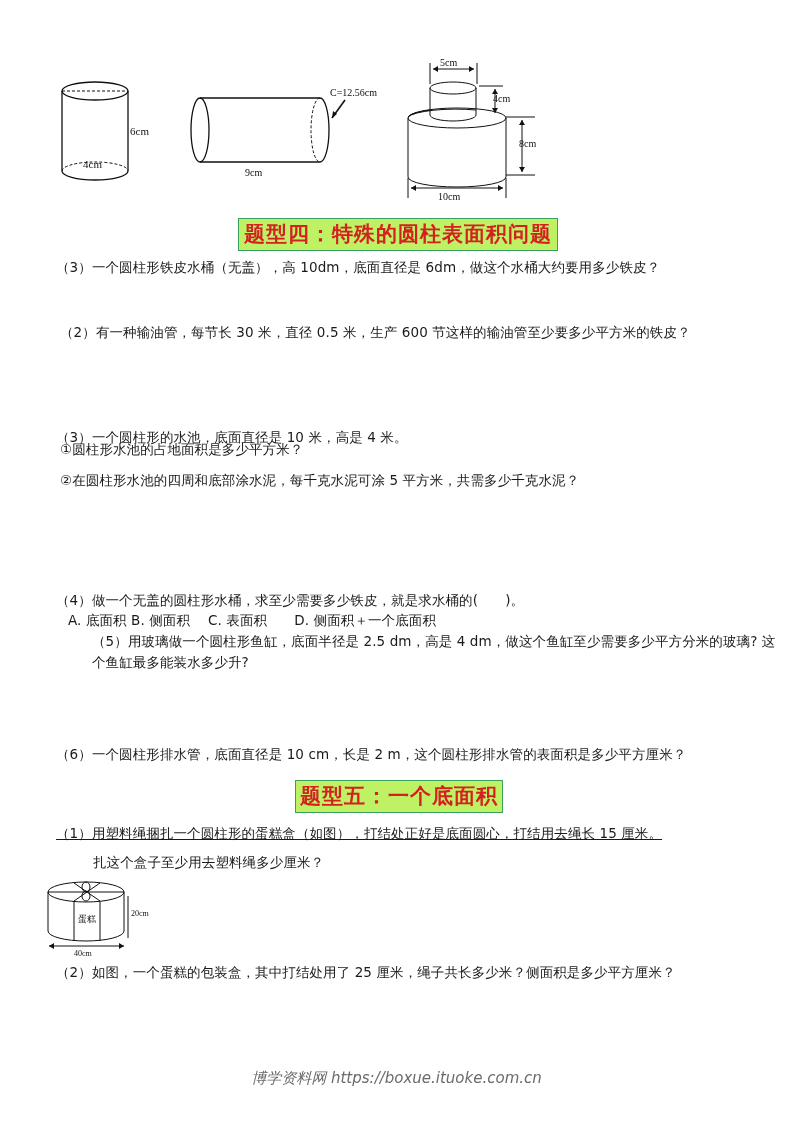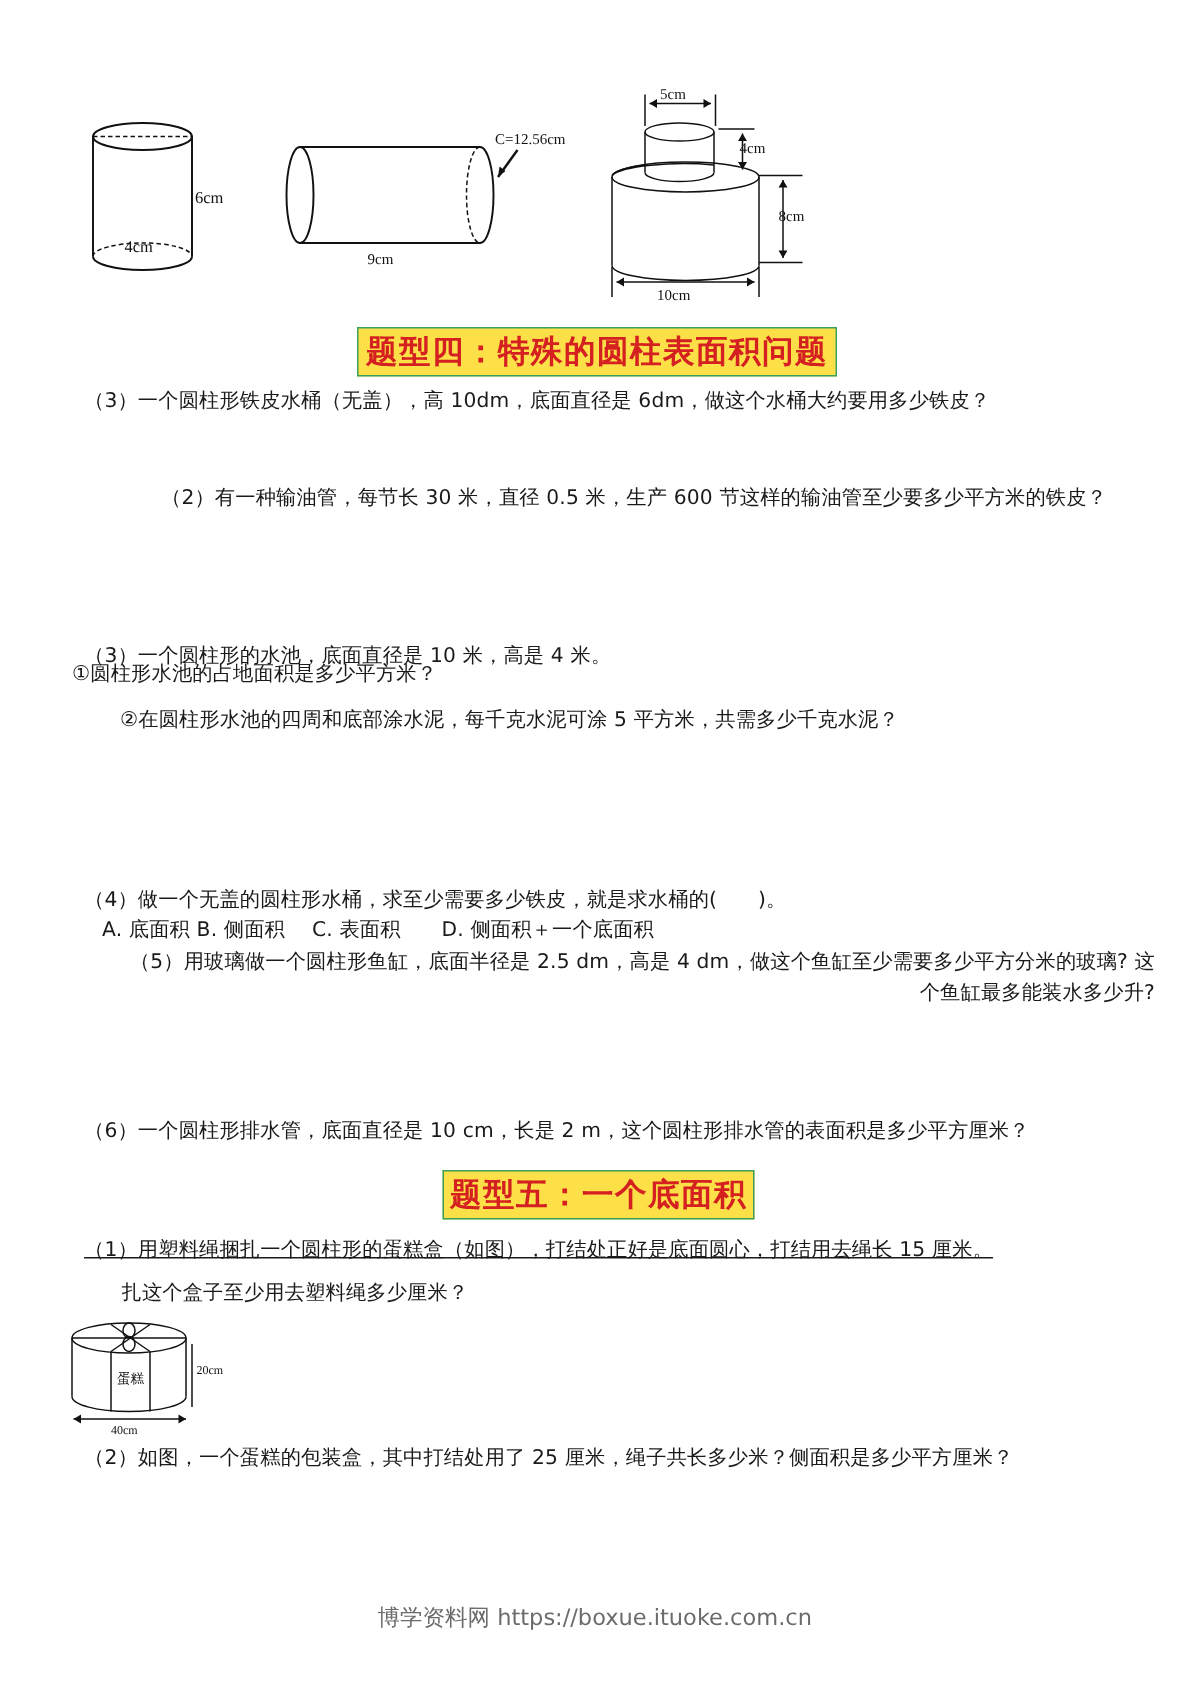--- a/index.html
+++ b/index.html
@@ -1,24 +1,24 @@
 <!DOCTYPE html>
 <html><head>
 <meta charset="utf-8">
 <style>
   html, body { margin:0; padding:0; }
   body { width:793px; height:1122px; background:#ffffff; position:relative; overflow:hidden;
          font-family:"DejaVu Sans", "Liberation Sans", sans-serif; color:#1a1a1a; }
   .abs { position:absolute; }
   .q { position:absolute; left:56px; font-size:13.5px; line-height:18px; white-space:nowrap; letter-spacing:0.1px; }
   .q.wrap { white-space:normal; width:690px; }
-  .cont { left:48px;text-align:right; }
-  .section-box { position:absolute; border:1.5px solid #3aa05f; background:#fde047; color:#d42020;
+  .cont { left:60px; }
+  .section-box { position:absolute; border:1.5px solid #3aa05f; background:#bef264; color:#d42020;
                  font-weight:bold; font-size:21px; text-align:center; line-height:30px; letter-spacing:1px; }
-  .footer { position:absolute; top:1069px; left:0; width:793px; text-align:center; font-size:15px; color:#6b6b6b; }
+  .footer { position:absolute; top:1069px; left:0; width:793px; text-align:center; font-size:15px; color:#6b6b6b;font-style:italic; }
   svg text { font-family:"Liberation Serif", "DejaVu Serif", serif; fill:#111; }
 </style>
 </head>
 <body>
 
 <svg class="abs" style="left:55px;top:78px" width="110" height="115">
   <ellipse cx="40" cy="13" rx="33" ry="9" fill="none" stroke="#111" stroke-width="1.3"></ellipse>
   <line x1="7" y1="13" x2="73" y2="13" stroke="#111" stroke-dasharray="3,2"></line>
   <line x1="7" y1="13" x2="7" y2="93" stroke="#111" stroke-width="1.3"></line>
   <line x1="73" y1="13" x2="73" y2="93" stroke="#111" stroke-width="1.3"></line>
@@ -70,21 +70,21 @@
   <path d="M16 136 l5 -3 v6 z M108 136 l-5 -3 v6 z" fill="#111"></path>
   <text x="43" y="148" font-size="10">10cm</text>
 </svg>
 
 <div class="section-box" style="left:238px;top:218px;width:318px;height:31px;">题型四：特殊的圆柱表面积问题</div>
 
 <div class="q" style="top:258px;">（3）一个圆柱形铁皮水桶（无盖），高 10dm，底面直径是 6dm，做这个水桶大约要用多少铁皮？</div>
 <div class="q wrap cont" style="top:321px;line-height:22px;">（2）有一种输油管，每节长 30 米，直径 0.5 米，生产 600 节这样的输油管至少要多少平方米的铁皮？</div>
 <div class="q" style="top:428px;">（3）一个圆柱形的水池，底面直径是 10 米，高是 4 米。</div>
 <div class="q cont" style="top:440px;">①圆柱形水池的占地面积是多少平方米？</div>
-<div class="q cont" style="top:471px;margin-left:32px;">②在圆柱形水池的四周和底部涂水泥，每千克水泥可涂 5 平方米，共需多少千克水泥？</div>
+<div class="q cont" style="top:471px;">②在圆柱形水池的四周和底部涂水泥，每千克水泥可涂 5 平方米，共需多少千克水泥？</div>
 <div class="q" style="top:591px;">（4）做一个无盖的圆柱形水桶，求至少需要多少铁皮，就是求水桶的(　　)。</div>
 <div class="q" style="top:611px;left:68px;">A. 底面积 B. 侧面积　 C. 表面积　　D. 侧面积＋一个底面积</div>
 <div class="q wrap cont" style="top:631px;line-height:21px;margin-left:32px;">（5）用玻璃做一个圆柱形鱼缸，底面半径是 2.5 dm，高是 4 dm，做这个鱼缸至少需要多少平方分米的玻璃? 这个鱼缸最多能装水多少升?</div>
 <div class="q" style="top:717px;margin-top:28px;">（6）一个圆柱形排水管，底面直径是 10 cm，长是 2 m，这个圆柱形排水管的表面积是多少平方厘米？</div>
 
 <div class="section-box" style="left:295px;top:780px;width:206px;height:31px;">题型五：一个底面积</div>
 
 <div class="q" style="top:824px;text-decoration:underline;">（1）用塑料绳捆扎一个圆柱形的蛋糕盒（如图），打结处正好是底面圆心，打结用去绳长 15 厘米。</div>
 <div class="q cont" style="top:853px;margin-left:33px;">扎这个盒子至少用去塑料绳多少厘米？</div>
 

